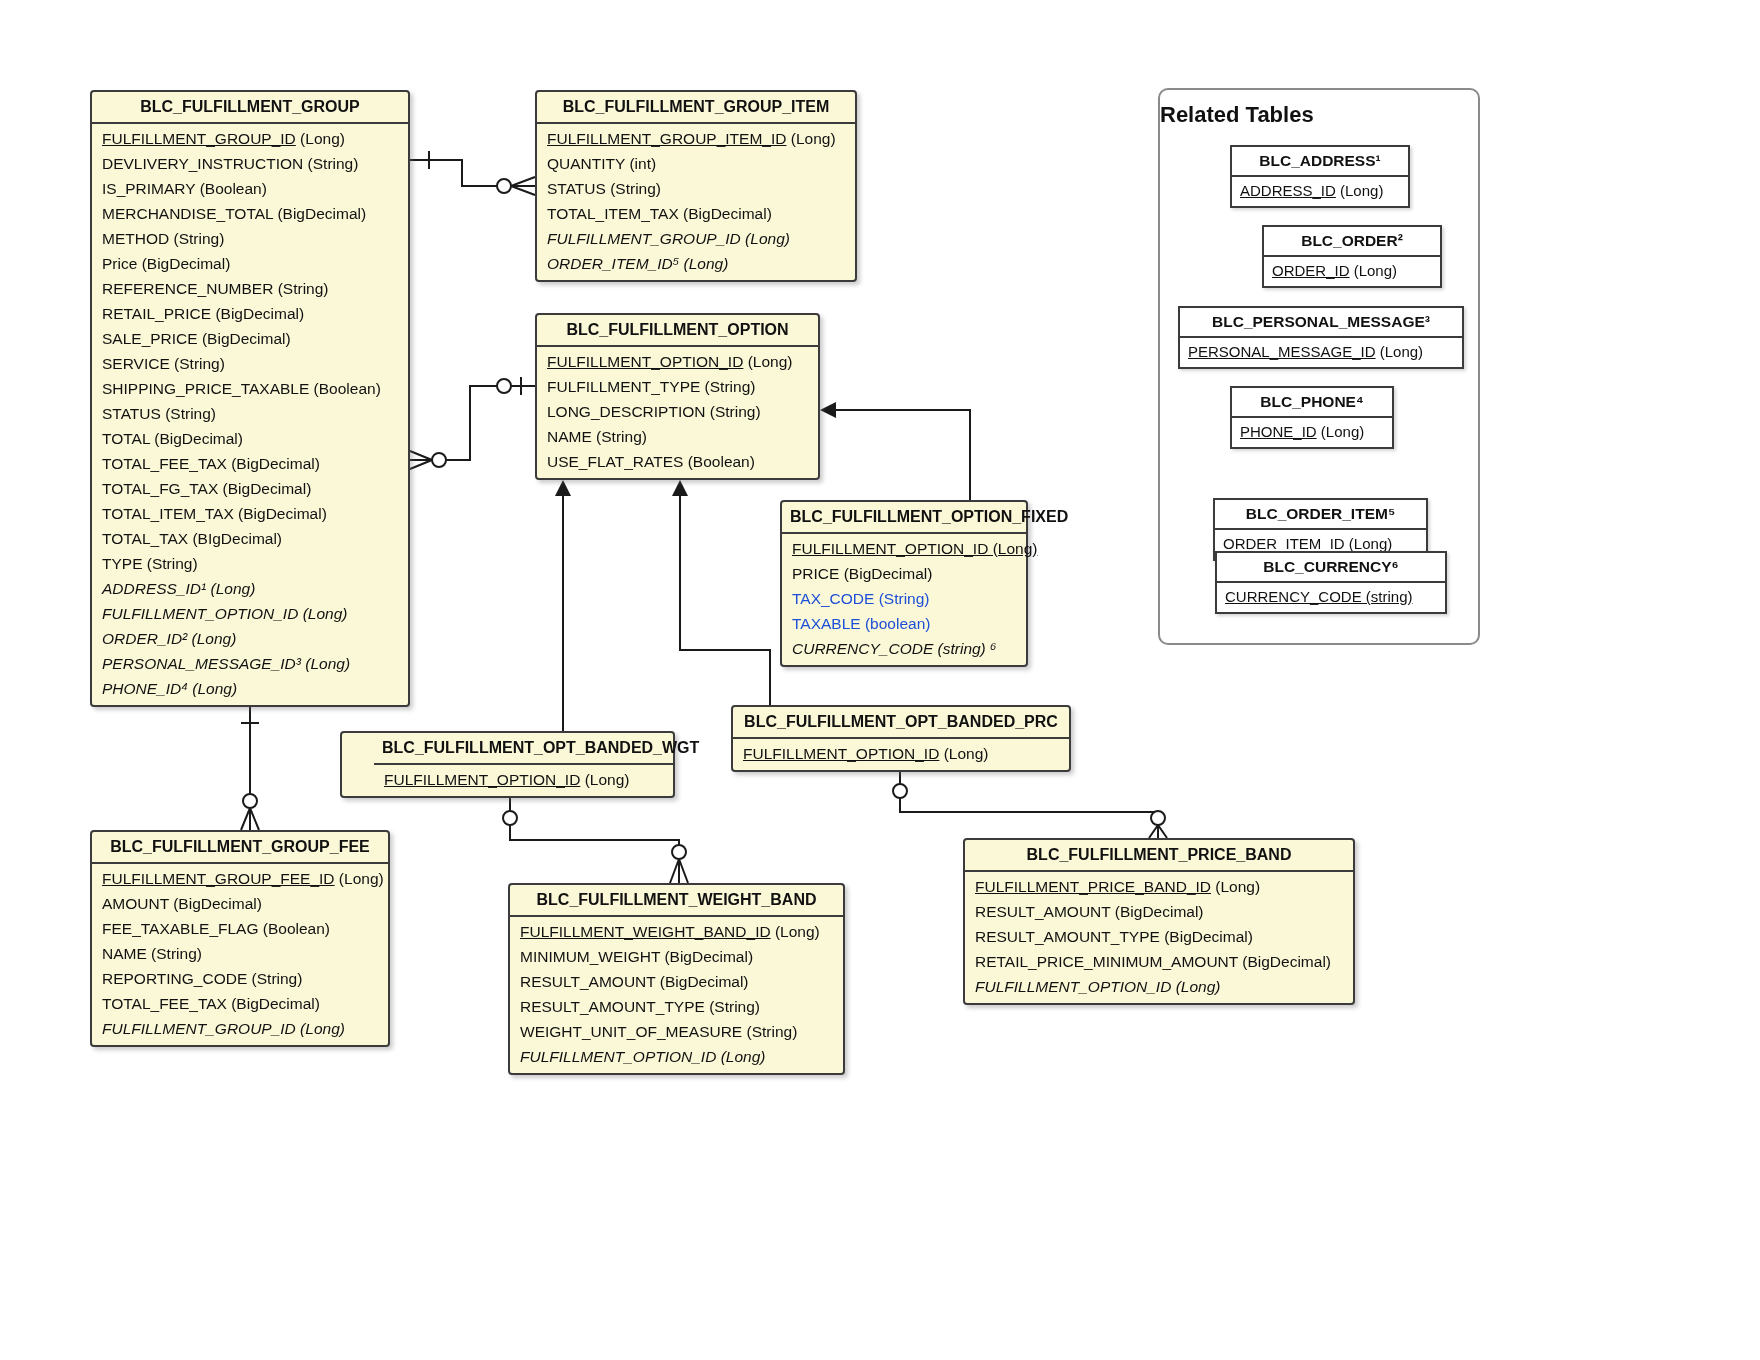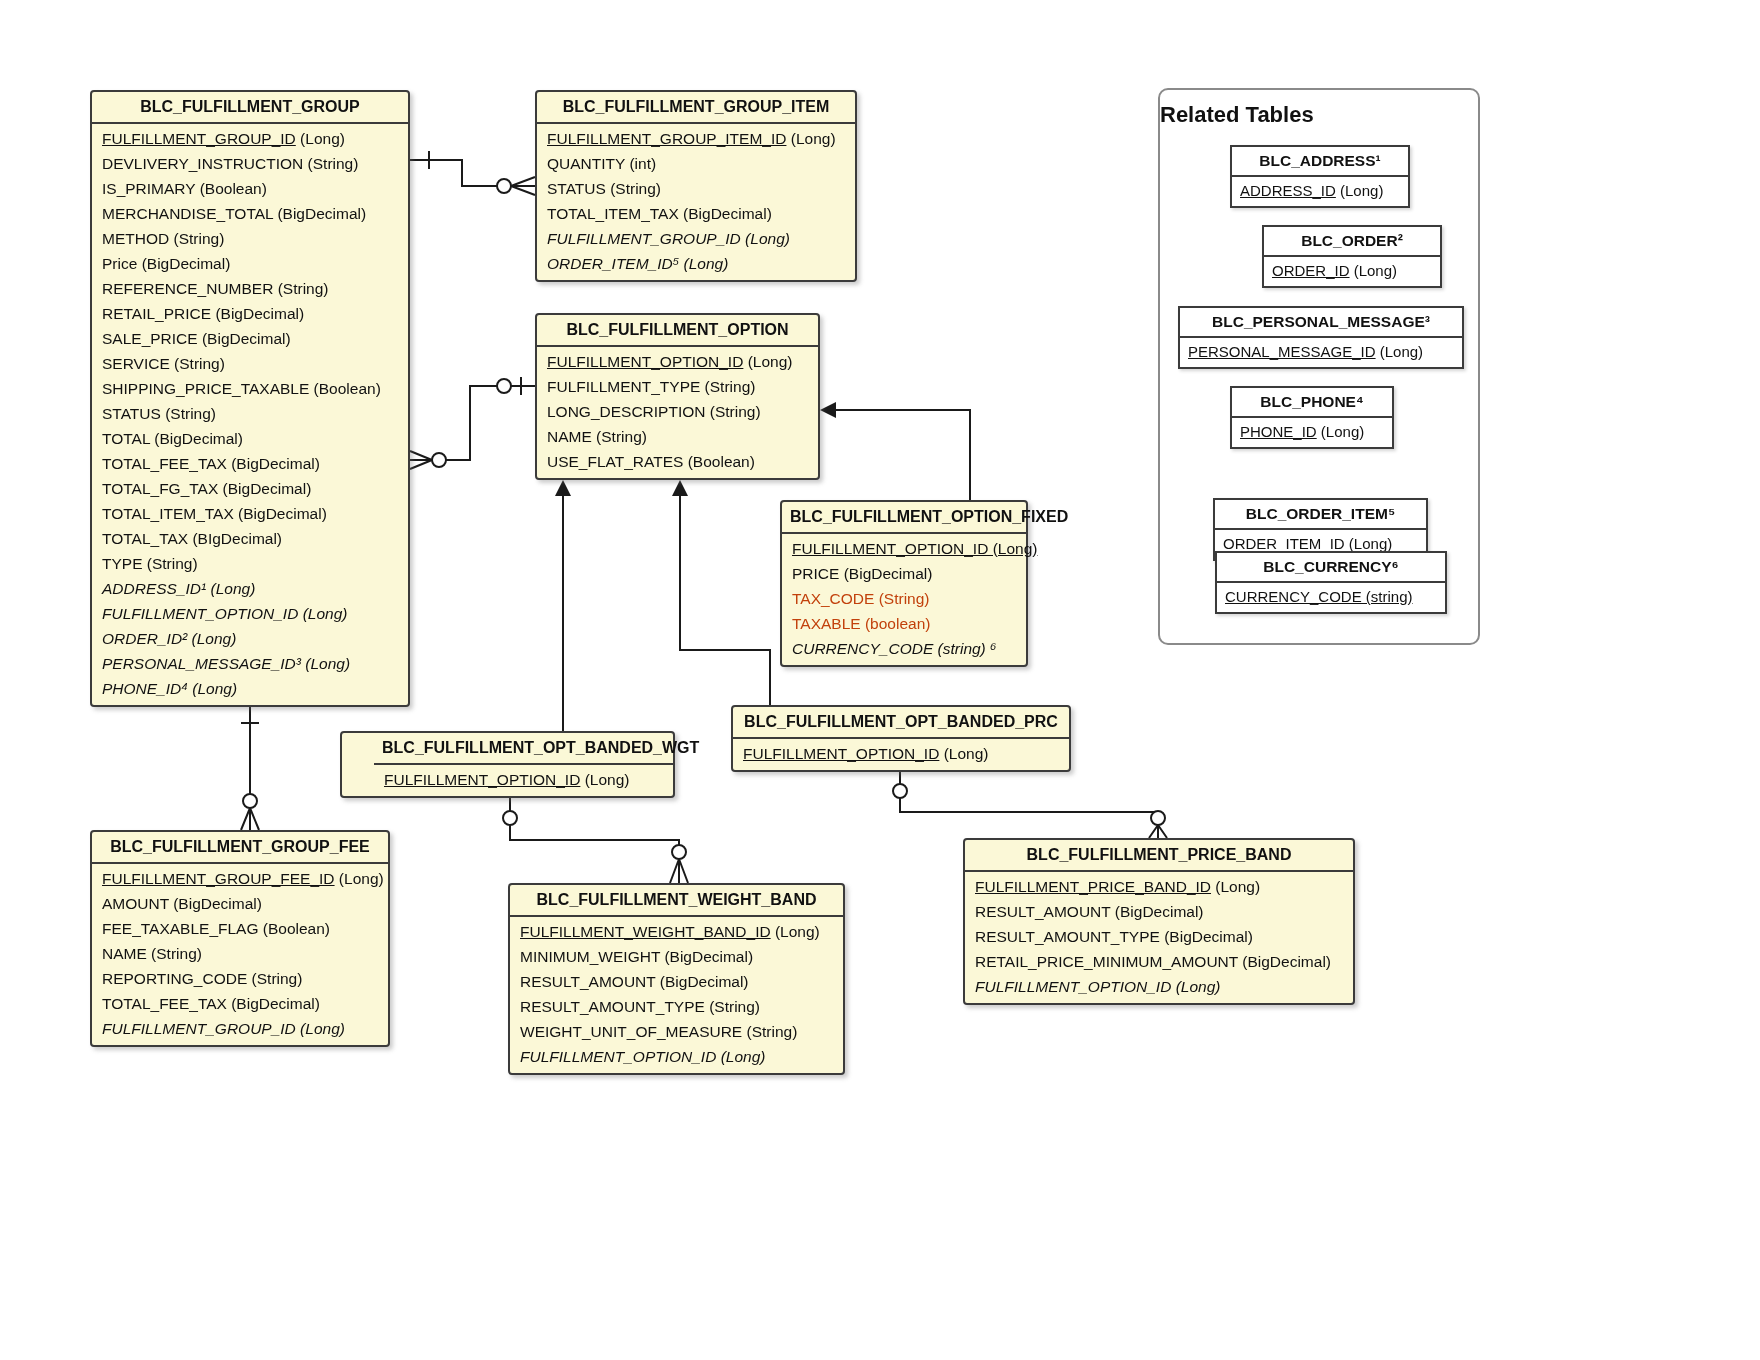--- a/index.html
+++ b/index.html
@@ -18,21 +18,21 @@
   }
   .entity-title {
     font-weight:bold; font-size:16px; line-height:20px;
     text-align:center; padding:5px 8px;
     border-bottom:2px solid #3b3b3b; white-space:nowrap;
   }
   .entity-fields { padding:2px 0 4px 0; }
   .field { font-size:15.5px; line-height:25px; padding:0 10px; white-space:nowrap; }
   .field .pk { text-decoration:underline; }
   .field.fk { font-style:italic; }
-  .field.red { color:#c2410c; }
+  .field.red { color:#1d4ed8; }
 
   
   #e-group        { left:90px;  top:90px;  width:320px; }
   #e-group-item   { left:535px; top:90px;  width:322px; }
   #e-option       { left:535px; top:313px; width:285px; }
   #e-option-fixed { left:780px; top:500px; width:248px; }
   #e-banded-wgt   { left:340px; top:731px; width:335px;padding-left:32px; }
   #e-banded-prc   { left:731px; top:705px; width:340px; }
   #e-group-fee    { left:90px;  top:830px; width:300px; }
   #e-weight-band  { left:508px; top:883px; width:337px; }

